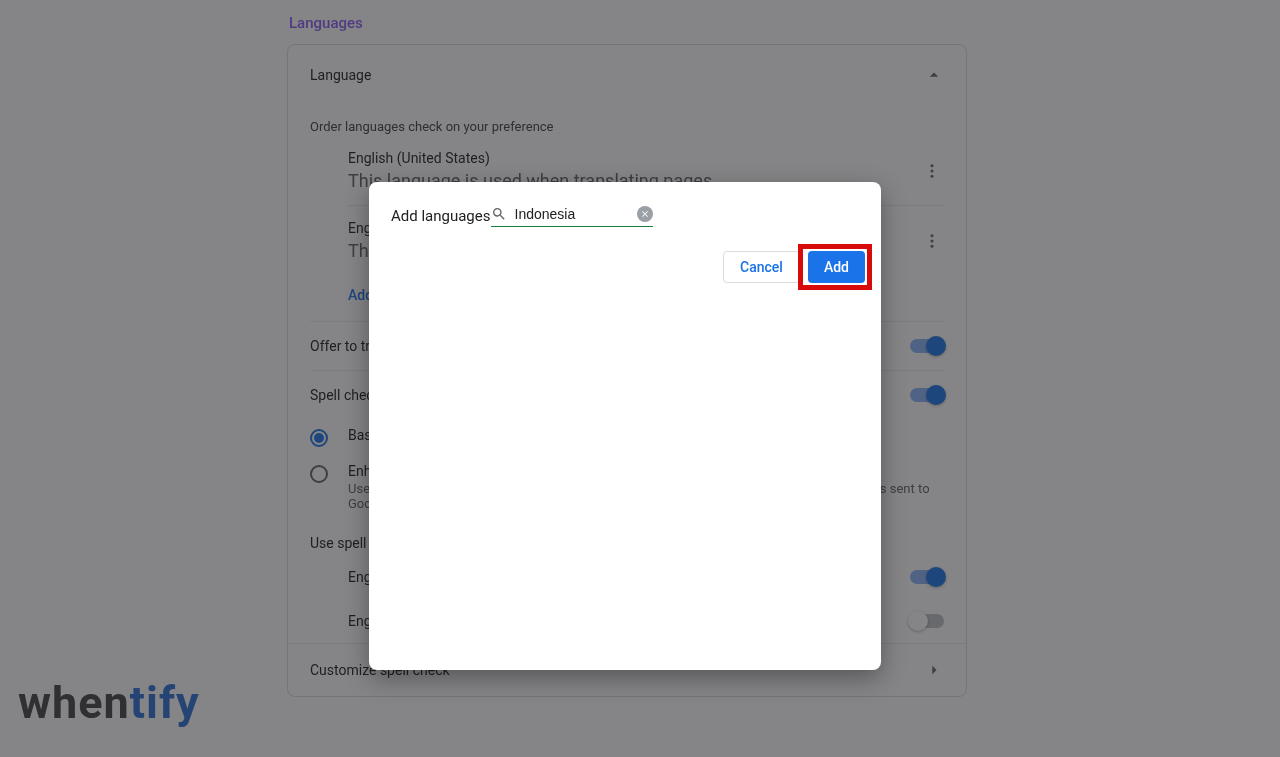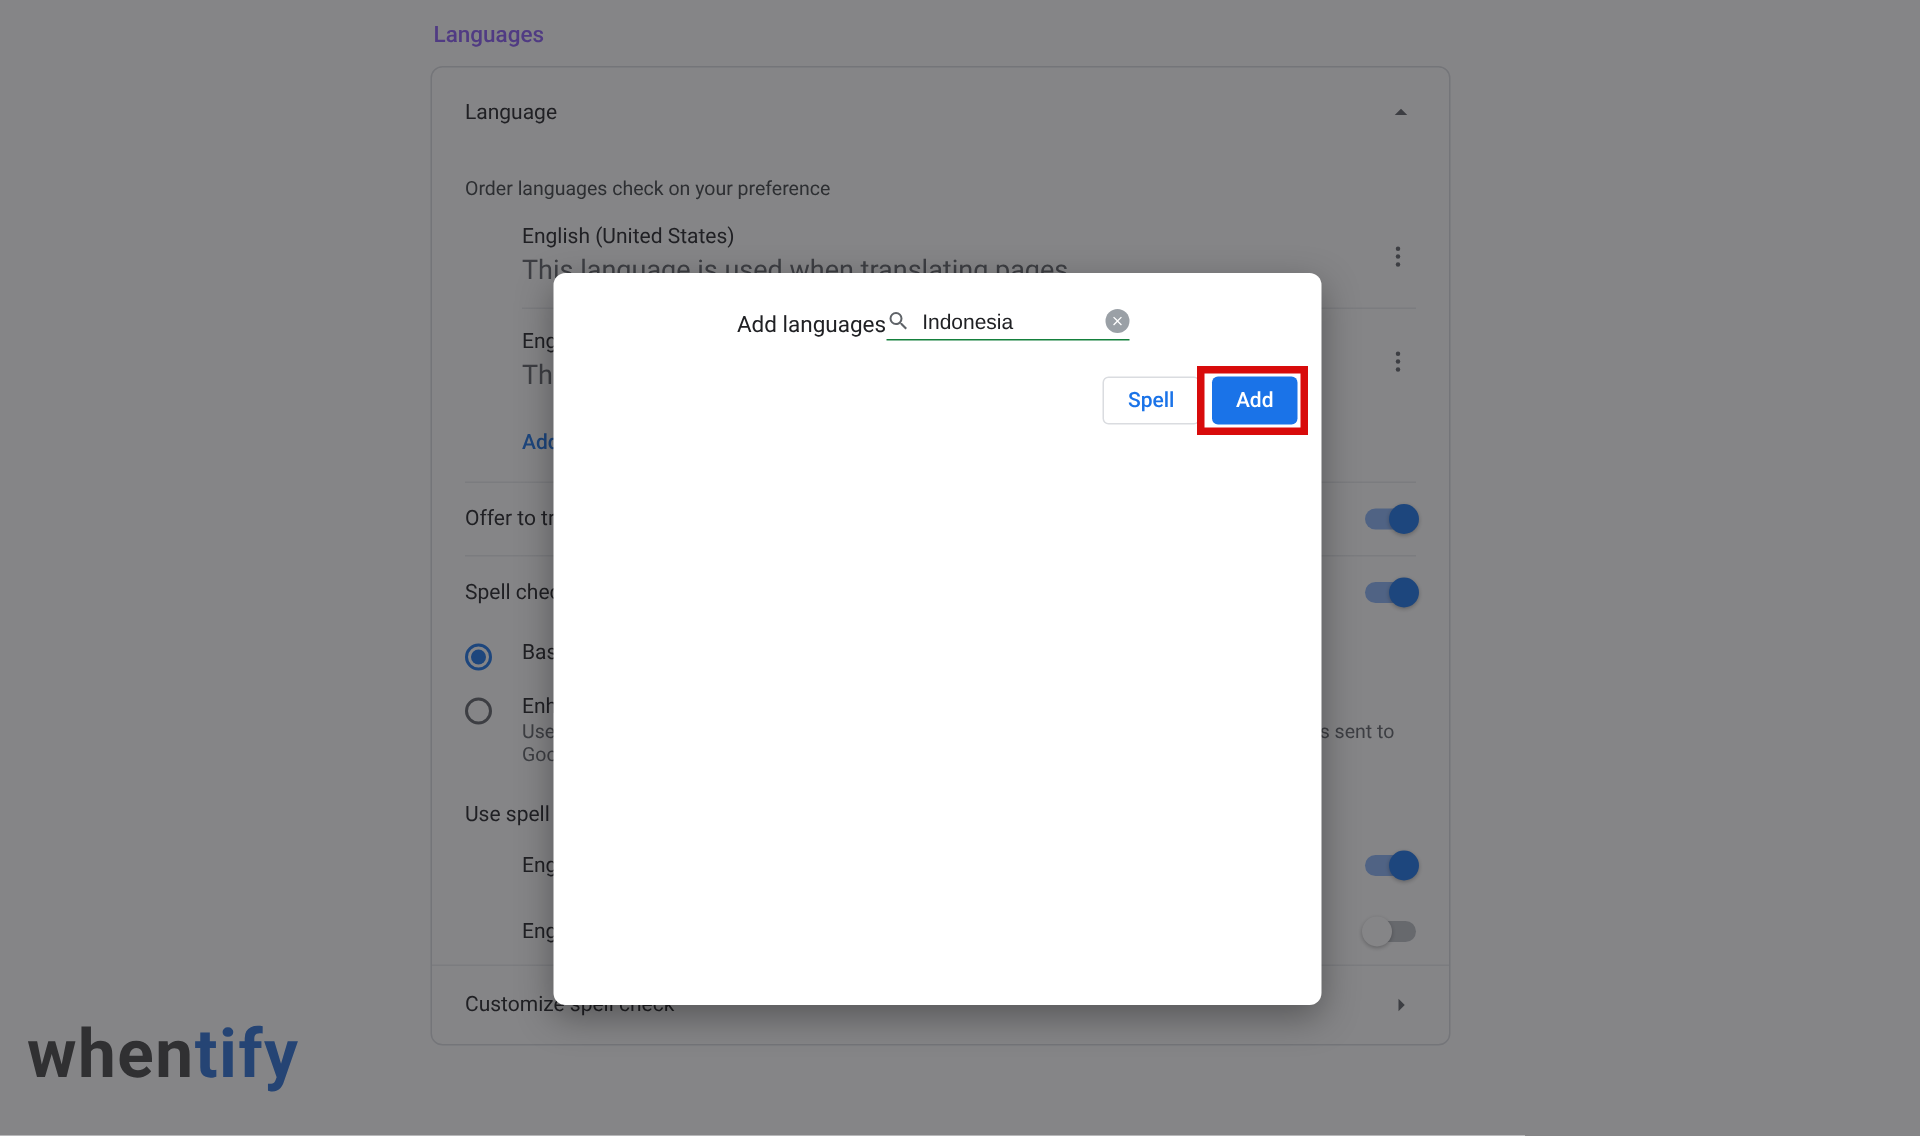--- a/index.html
+++ b/index.html
@@ -131,21 +131,21 @@
   .dialog {
     position: absolute;
     left: 369px; top: 182px;
     width: 512px; height: 488px;
     background: #fff;
     border-radius: 8px;
     box-shadow: 0 8px 24px rgba(0,0,0,.35);
     display: flex; flex-direction: column;
   }
   .dialog-header {
-    display: flex; align-items: center; justify-content: center;
+    display: flex; align-items: center; justify-content: flex-start;
     padding: 22px 28px 12px 22px;
   }
   .dialog-title { font-size: 15px; color: #202124; }
   .search-wrap {
     display: flex; align-items: center; gap: 8px;
     border-bottom: 1px solid #15803d;
     padding: 2px 0 4px 0;
     width: 162px;
   }
   .search-wrap svg.search { width: 16px; height: 16px; color: #5f6368; flex-shrink:0; }
@@ -338,18 +338,18 @@
         <div class="clear-btn">
           <svg viewBox="0 0 24 24" fill="currentColor">
               <path d="M19 6.41L17.59 5 12 10.59 6.41 5 5 6.41 10.59 12 5 17.59 6.41 19 12 13.41 17.59 19 19 17.59 13.41 12z"></path>
             </svg>
         </div>
       </div>
     </div>
 
 
     <div class="dialog-actions">
-      <div class="btn btn-cancel">Spell</div>
+      <div class="btn btn-cancel">Cancel</div>
       <div class="btn btn-add">Add</div>
       <div class="add-highlight"></div>
     </div>
   </div>
 </div>
 
 </body></html>

